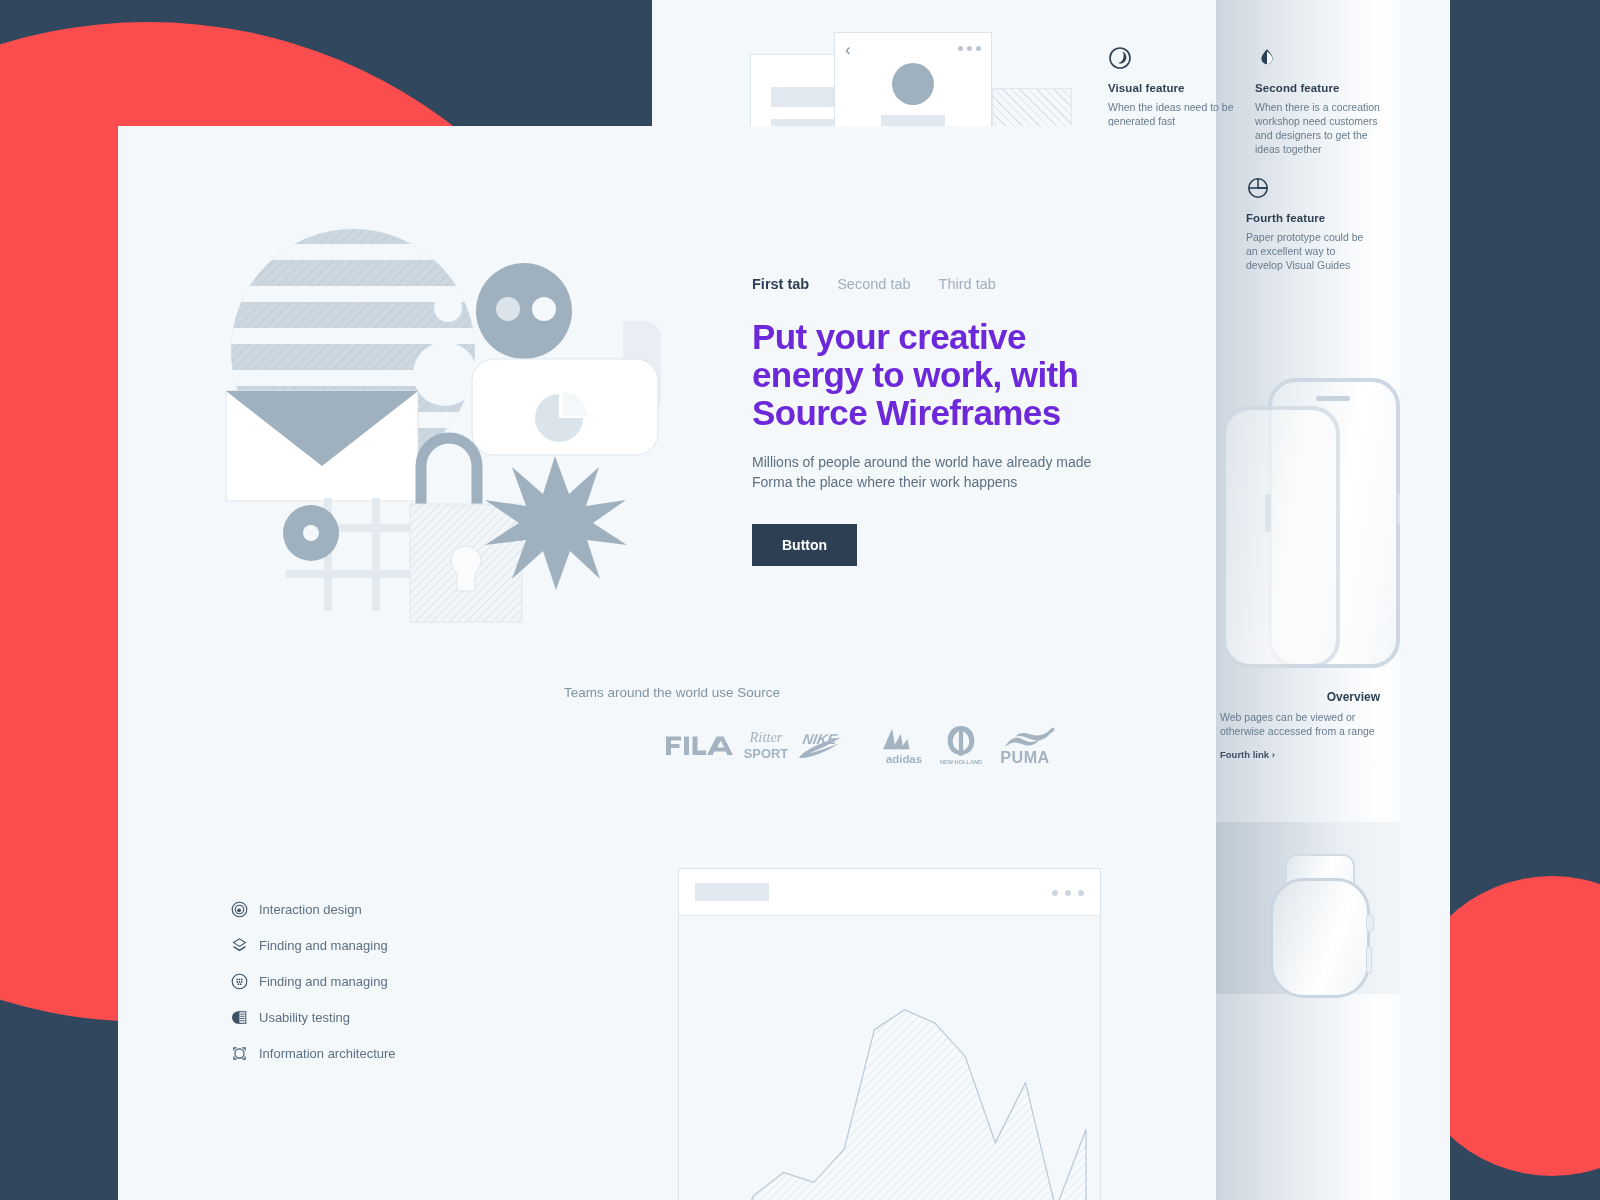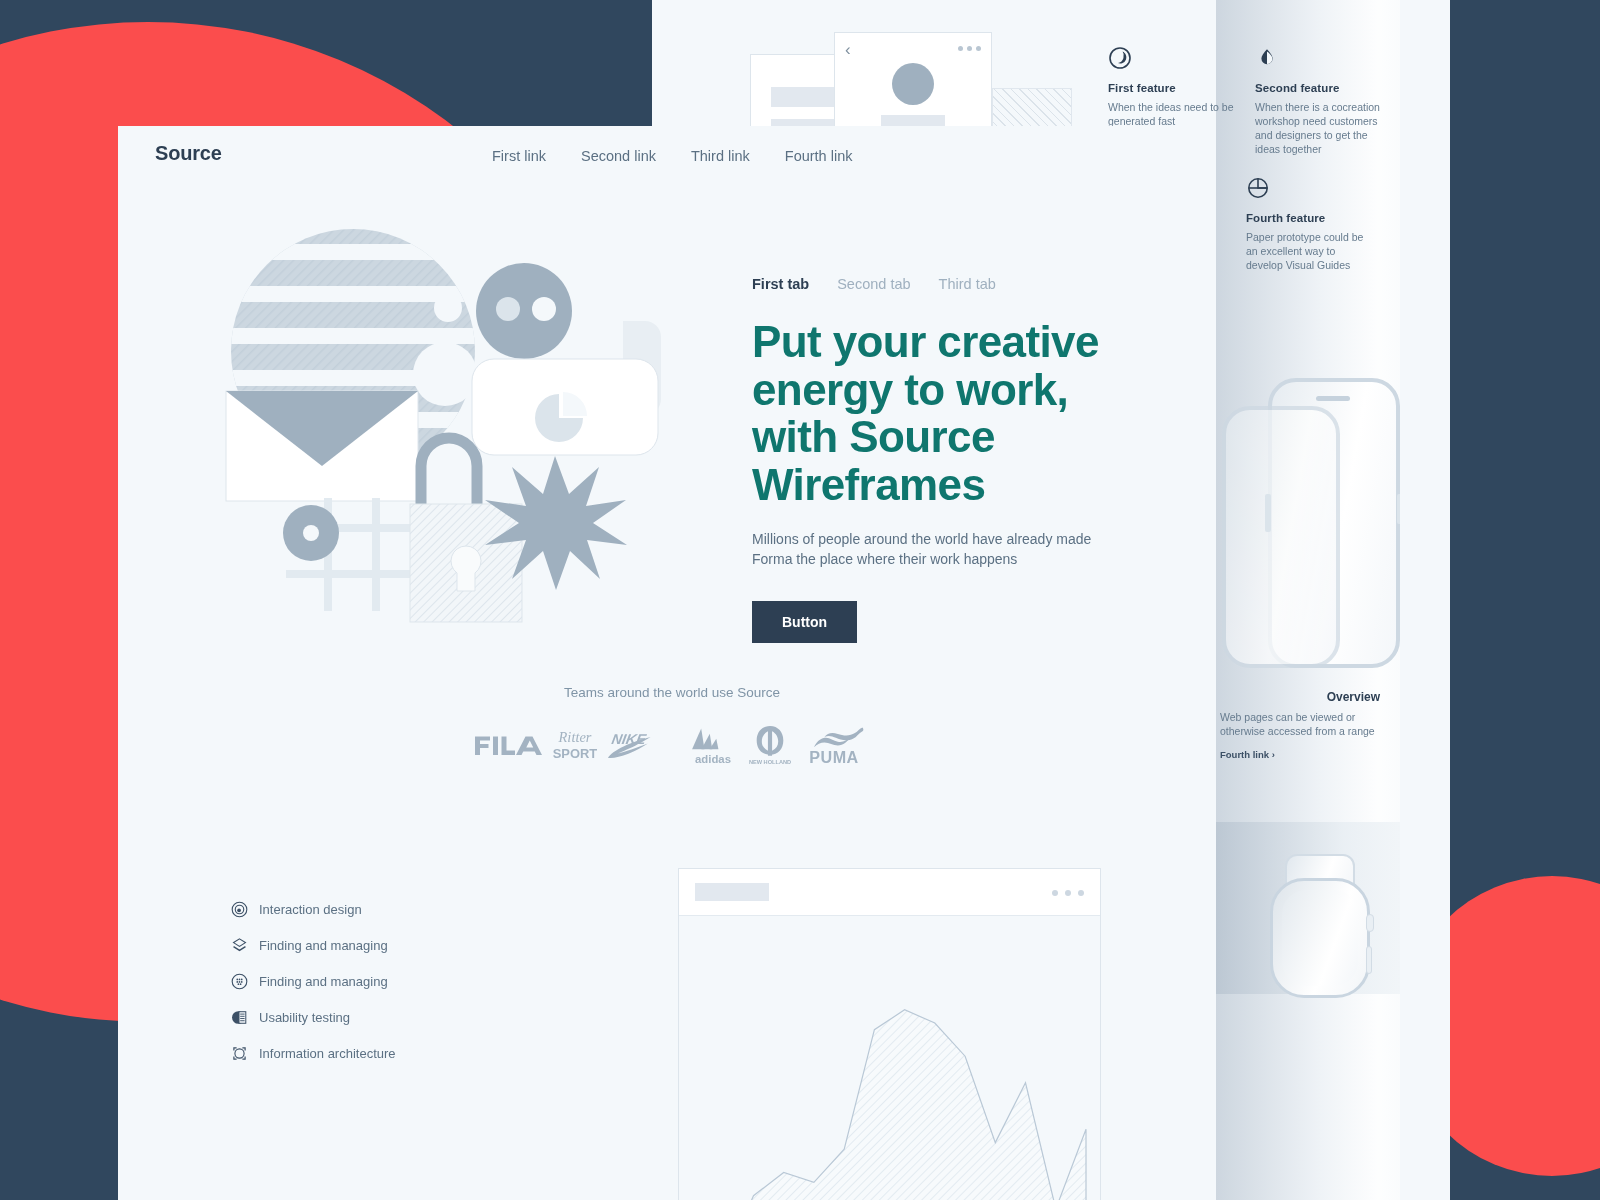--- a/index.html
+++ b/index.html
@@ -139,38 +139,38 @@
 
   
   .hero-art { position: absolute; left: 100px; top: 90px; width: 460px; height: 410px; }
 
   
   .hero-copy { position: absolute; left: 634px; top: 150px; width: 360px; }
   .tabs { display: flex; gap: 28px; margin-bottom: 26px; }
   .tabs .tab { font-size: 14.5px; color: #9fb0bf; }
   .tabs .tab.active { color: #2d3f53; font-weight: bold; }
   .hero-title {
-    font-size: 44px; line-height: 1.08; font-weight: bold;
-    color: #0f766e; letter-spacing: -.6px; margin-bottom: 22px;
+    font-size: 35px; line-height: 1.08; font-weight: bold;
+    color: #6d28d9; letter-spacing: -.6px; margin-bottom: 22px;
   }
   .hero-sub { font-size: 14px; line-height: 1.42; color: #5b7083; margin-bottom: 31px; }
   .btn-primary {
     display: inline-block; background: #2d3f53; color: #fff;
     font-size: 14px; font-weight: bold; padding: 13px 30px;
     border: none; cursor: pointer;
   }
 
   
   .logos-label {
     position: absolute; left: 0; top: 559px; width: 100%;
     text-align: center; font-size: 13.5px; color: #7f94a6; padding-left: 26px;
   }
   .logos {
     position: absolute; left: 165px; top: 598px; width: 780px;
-    display: flex; align-items: center; justify-content: center;
+    display: flex; align-items: center; justify-content: flex-end;
   }
   .logo { opacity: .95; }
 
   
   .feat { position: absolute; left: 113px; top: 775px; width: 420px; }
   .feat h2 {
     font-size: 30px; line-height: 1.16; font-weight: bold;
     color: #2d3f53; letter-spacing: -.4px; margin-bottom: 37px;
   }
   .feat-grid { display: flex; flex-wrap: wrap; width: 360px; row-gap: 19px; }
@@ -234,21 +234,21 @@
       <div class="wf-bar" style="left:46px;top:82px;width:64px;height:18px;"></div>
     </div>
 
     <div class="bg-feature" style="left:456px;top:46px;">
       <svg class="ficon" viewBox="0 0 24 24">
         <circle cx="12" cy="12" r="10" fill="none" stroke="#2d3f53" stroke-width="1.6"></circle>
         <path d="M15.8 6.6a7.2 7.2 0 0 1-5.6 11.1 7.2 7.2 0 0 0 5.6-11.1z" fill="#2d3f53"></path>
         <path d="M16 7.2A7 7 0 0 1 10.6 17.6 7 7 0 0 0 16 7.2z" fill="#2d3f53"></path>
         <path d="M14.6 5.6c3.1 1.3 4.6 5 3.3 8.1a6.2 6.2 0 0 1-8 3.4c3.3-.4 5.9-3.3 5.6-6.8a6.4 6.4 0 0 0-.9-4.7z" fill="#2d3f53"></path>
       </svg>
-      <div class="ftitle">First feature</div>
+      <div class="ftitle">Visual feature</div>
       <div class="fbody">When the ideas need to be generated fast</div>
     </div>
     <button class="bg-btn" style="left:447px;top:140px;">Button</button>
 
     <div class="bg-feature" style="left:603px;top:46px;width:126px;">
       <svg class="ficon" viewBox="0 0 24 24">
         <path d="M12 3.2c3.2 3.6 5.6 6.5 5.6 9.4a5.6 5.6 0 1 1-11.2 0c0-2.9 2.4-5.8 5.6-9.4z" fill="#2d3f53"></path>
         <path d="M12 3.2c3.2 3.6 5.6 6.5 5.6 9.4a5.6 5.6 0 0 1-5.6 5.6z" fill="#ffffff" opacity="0"></path>
         <path d="M12 5.5v12.6a5.3 5.3 0 0 0 5.3-5.3c0-2.6-2.1-5-5.3-7.3z" fill="#f4f8fb"></path>
       </svg>
@@ -272,29 +272,20 @@
       <div class="olink">Fourth link ›</div>
     </div>
   </div>
 
   <div class="red-circle-right"></div>
 
   <div style="position:absolute;left:1400px;top:0;width:50px;height:1200px;background:#f4f8fb;"></div>
 
   <div class="panel">
 
-    <div class="nav">
-      <div class="brand">Source</div>
-      <div class="nav-links">
-        <a href="#">First link</a>
-        <a href="#">Second link</a>
-        <a href="#">Third link</a>
-        <a href="#">Fourth link</a>
-      </div>
-    </div>
 
     <div class="hero-art">
       <svg viewBox="0 0 460 410" width="460" height="410">
         <defs>
           <pattern id="hatchA" width="7" height="7" patternTransform="rotate(45)" patternUnits="userSpaceOnUse">
             <rect width="7" height="7" fill="#ccd7e0"></rect>
             <line x1="0" y1="0" x2="0" y2="7" stroke="#c2cfda" stroke-width="3"></line>
           </pattern>
           <pattern id="hatchB" width="6" height="6" patternTransform="rotate(45)" patternUnits="userSpaceOnUse">
             <rect width="6" height="6" fill="#f2f6f9"></rect>

